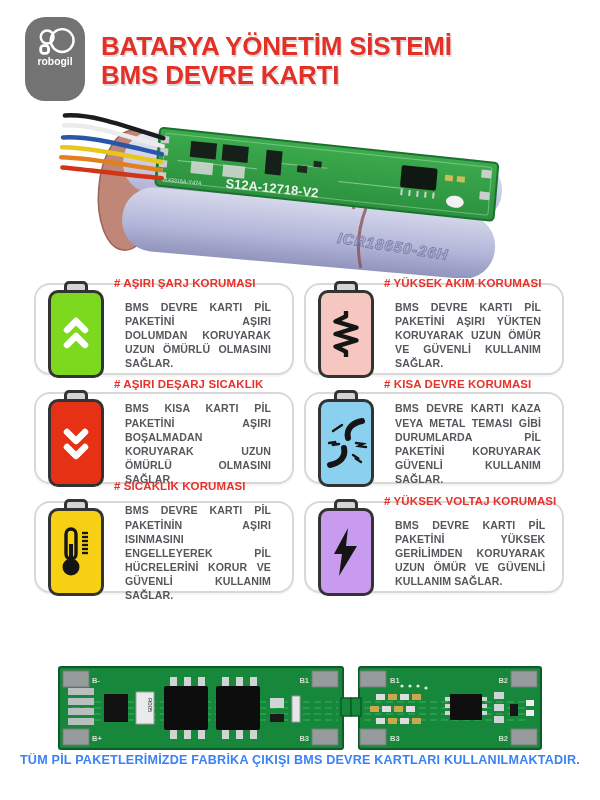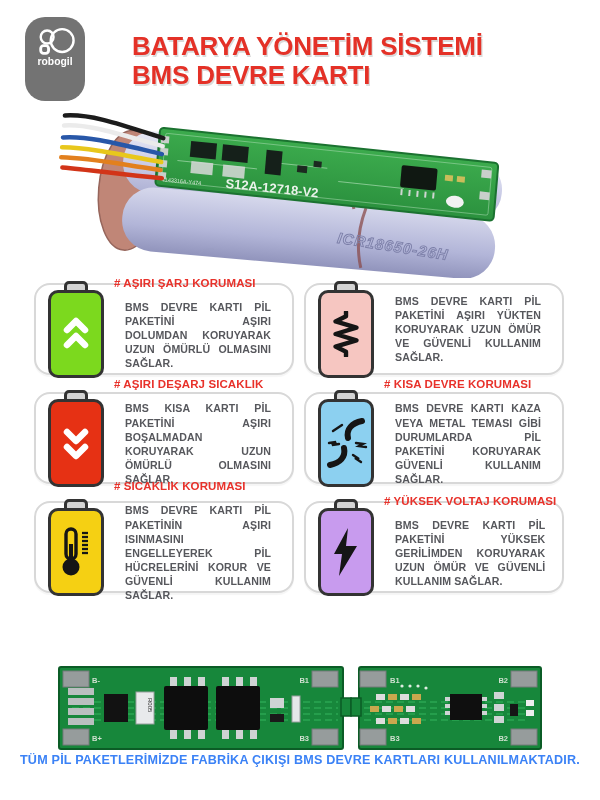--- a/index.html
+++ b/index.html
@@ -2,21 +2,21 @@
 <html><head>
 <meta charset="utf-8">
 <style>
   html,body{margin:0;padding:0;background:#fff;}
   .page{position:relative;width:600px;height:800px;background:#ffffff;overflow:hidden;
         font-family:"Liberation Sans",sans-serif;}
   
   .header{position:absolute;left:25px;top:17px;display:flex;gap:16px;align-items:center;}
   .logo{width:60px;height:84px;background:#737373;border-radius:20px;position:relative;flex:0 0 auto;}
   .logo svg{position:absolute;inset:0;}
-  .titles{padding-top:4px;margin-left:31px;}
+  .titles{padding-top:4px;}
   .title-line{font-size:26px;font-weight:800;color:#e43127;line-height:1.13;letter-spacing:-0.2px;
               text-shadow:1.2px 1.6px 0 rgba(125,125,125,.28);white-space:nowrap;}
   
   .hero{position:absolute;left:55px;top:96px;width:490px;height:182px;}
   .hero svg{width:100%;height:100%;}
   
   .cards{position:absolute;left:34px;top:283px;display:grid;
          grid-template-columns:260px 260px;column-gap:10px;row-gap:17px;}
   .card{height:92px;background:#fff;border:2px solid #d8d8d8;border-radius:16px;
         box-shadow:0 2px 1px rgba(0,0,0,.04);display:flex;align-items:center;
@@ -152,20 +152,21 @@
     <article class="card">
       <div class="bat c-pink">
         <div class="bat-cap"></div>
         <div class="bat-body">
             <svg width="32" height="46" viewBox="0 0 30 44">
           <polyline points="15,1 15,5 5,10 25,16 5,22 25,28 5,34 15,39 15,43" fill="none" stroke="#151515" stroke-width="4.2" stroke-linecap="round" stroke-linejoin="round"></polyline>
             </svg>
           </div>
       </div>
       <div class="card-text">
+        <h3 class="card-title">#  YÜKSEK AKIM KORUMASI</h3>
         <p class="card-body">BMS DEVRE KARTI PİL PAKETİNİ AŞIRI YÜKTEN KORUYARAK UZUN ÖMÜR VE GÜVENLİ KULLANIM SAĞLAR.</p>
       </div>
     </article>
 
     <article class="card">
       <div class="bat c-red">
         <div class="bat-cap"></div>
         <div class="bat-body">
             <svg width="32" height="44" viewBox="0 0 30 44">
           <g fill="none" stroke="#fff" stroke-width="6.5" stroke-linecap="round" stroke-linejoin="round">

